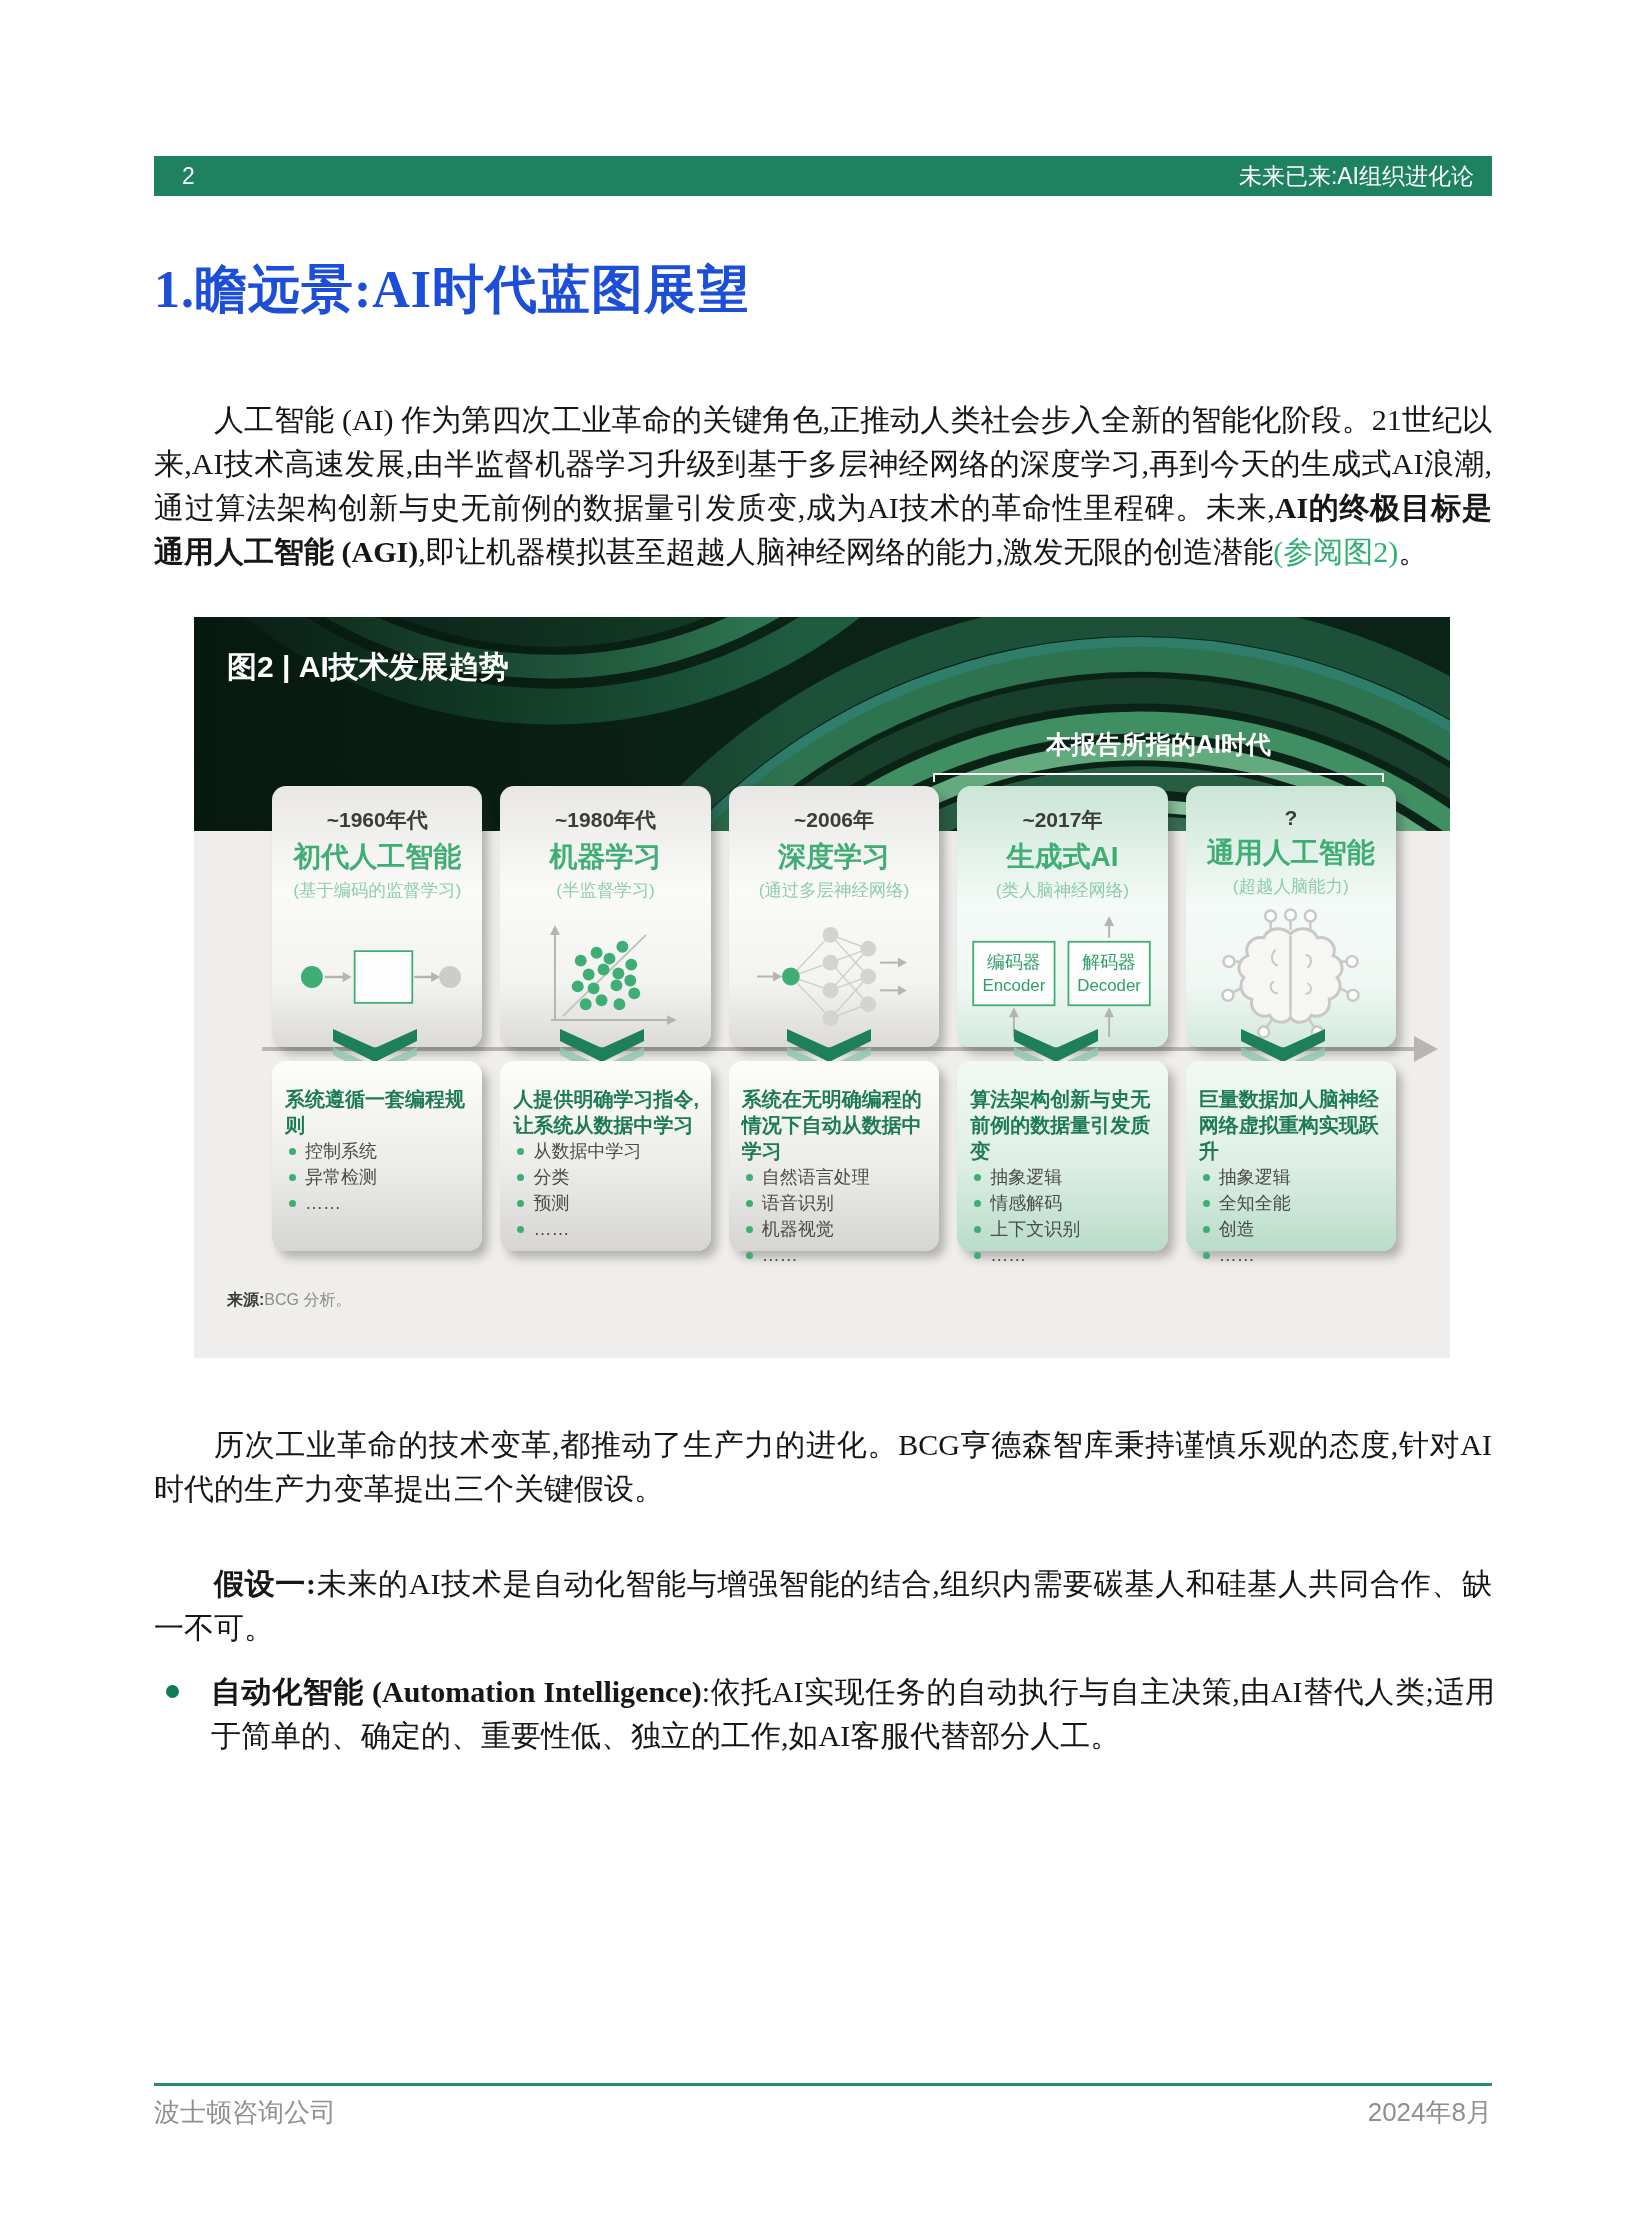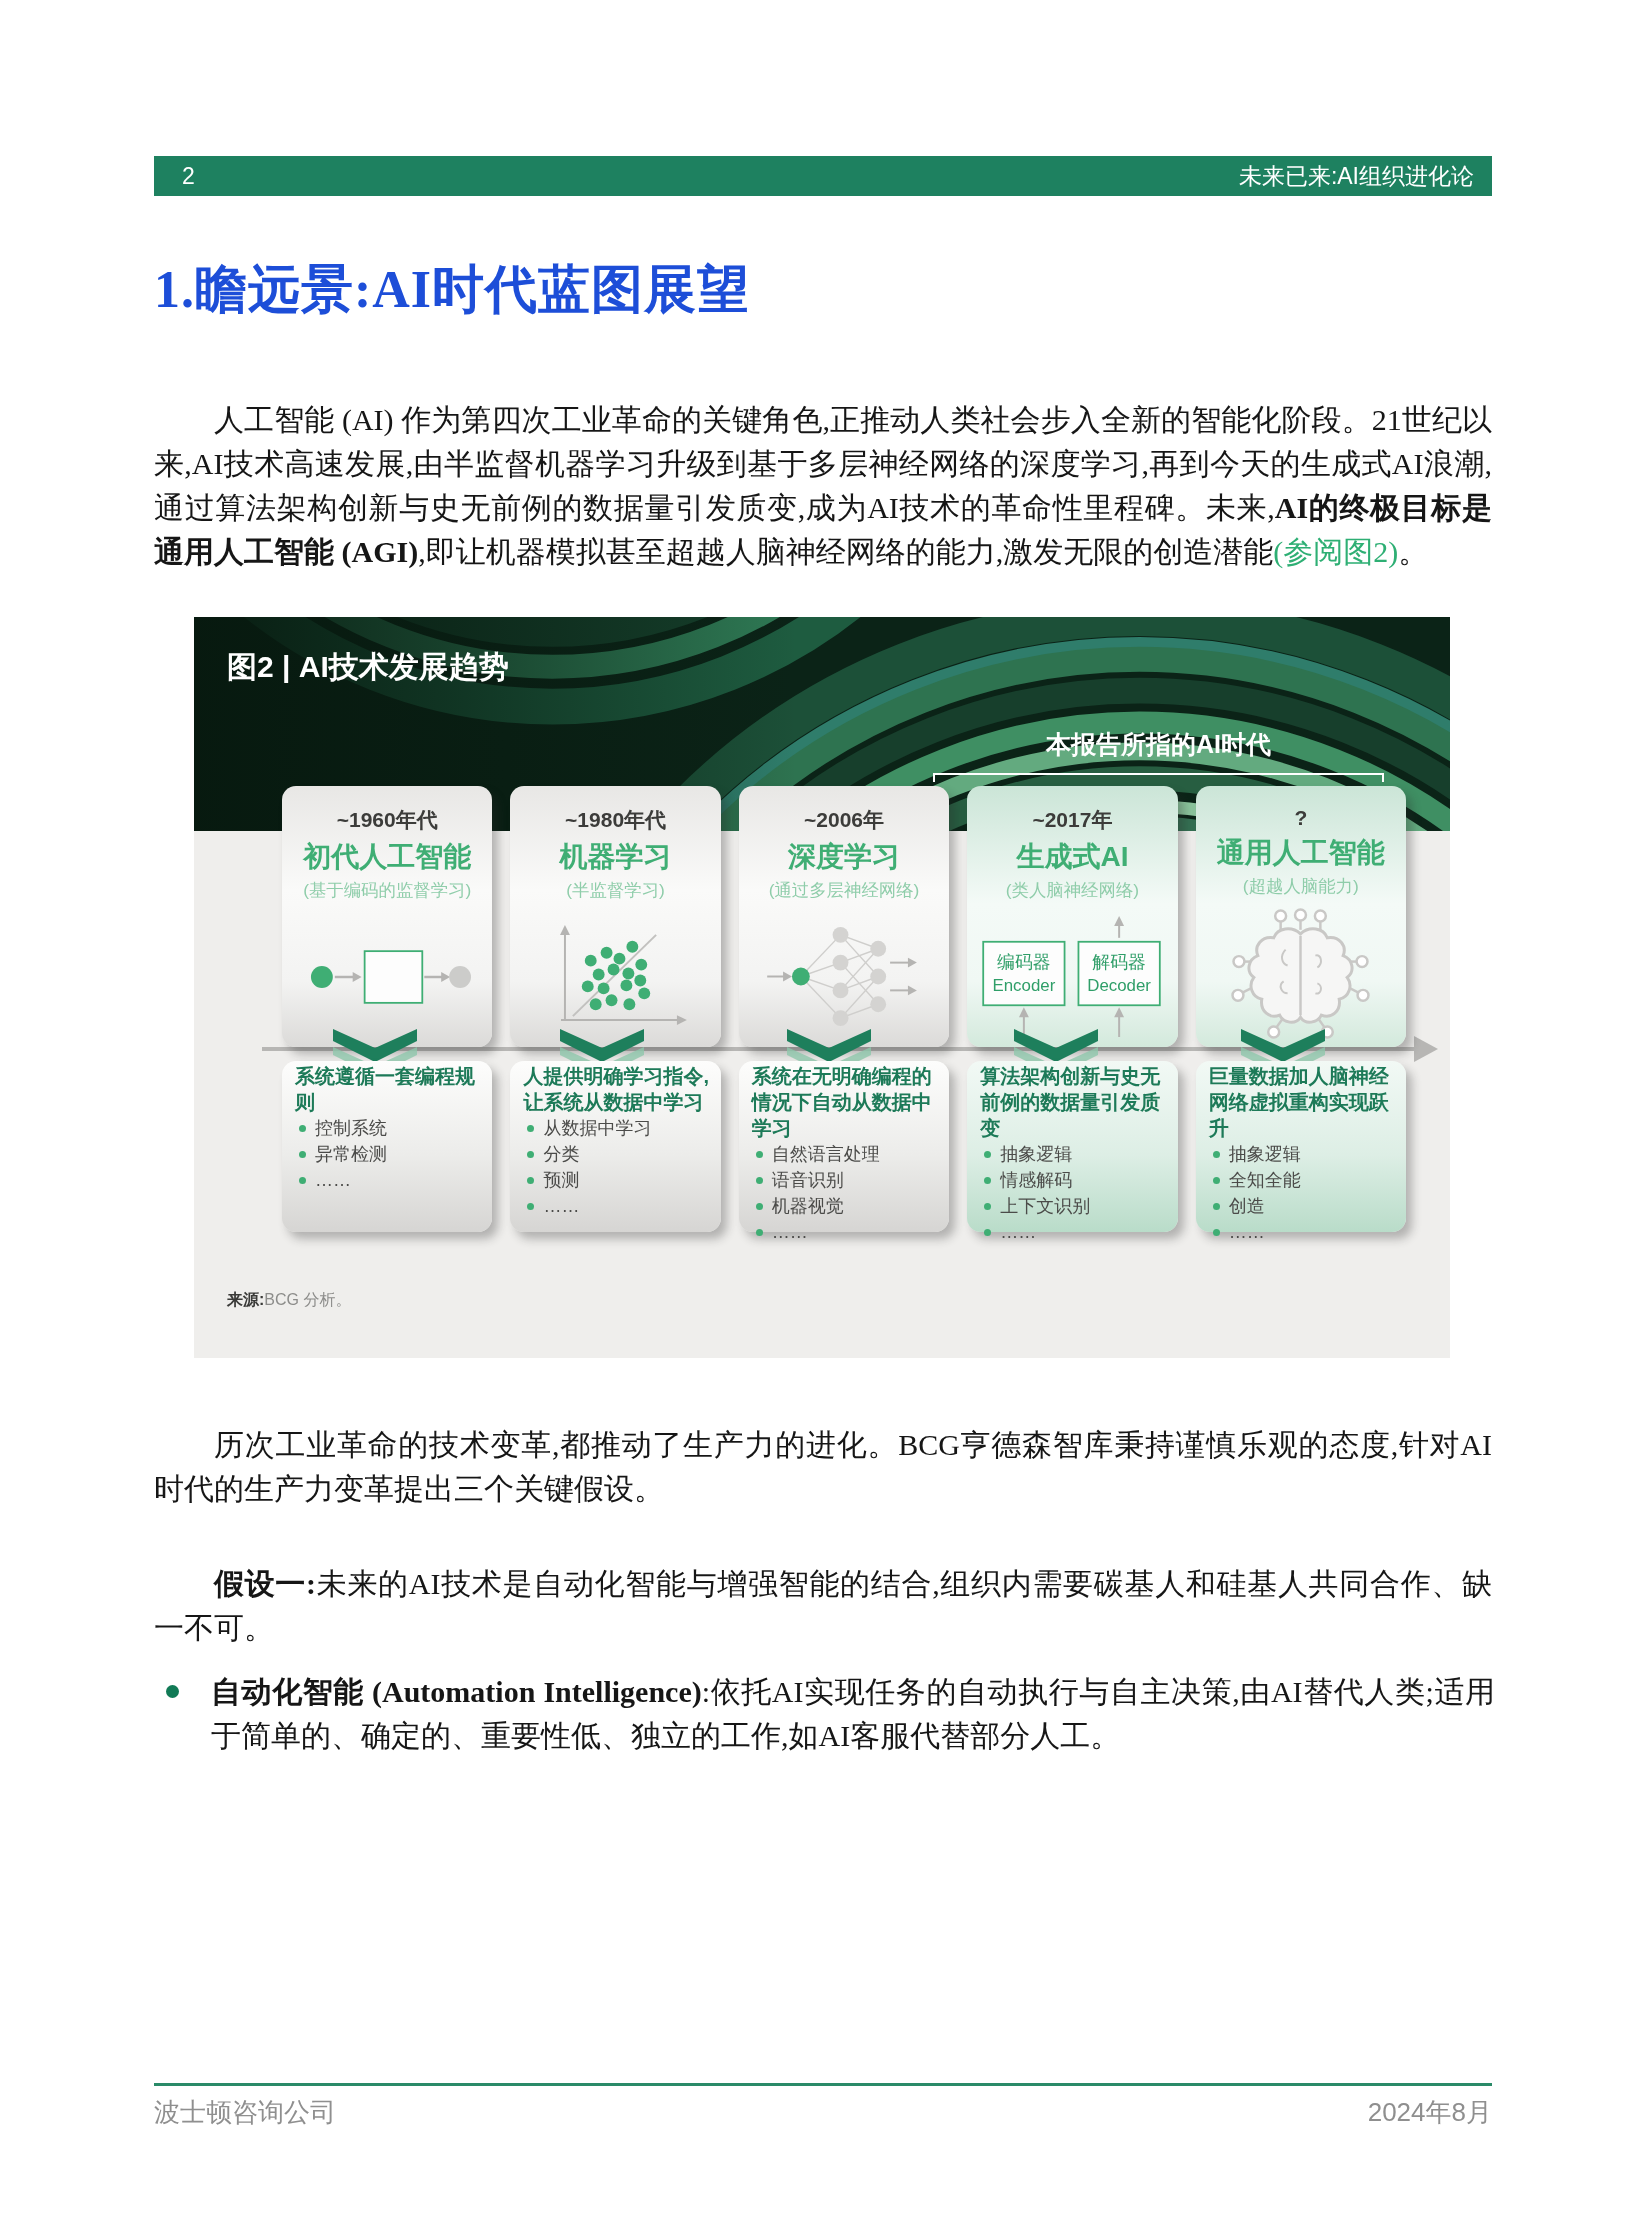--- a/index.html
+++ b/index.html
@@ -31,34 +31,34 @@
   
   .figure{position:absolute;left:194px;top:617px;width:1256px;height:741px;background:#efeeec;
     font-family:"Liberation Sans",sans-serif;}
   .banner{position:absolute;left:0;top:0;width:1256px;height:214px;overflow:hidden;z-index:0;}
   .fig-title{position:absolute;left:33px;top:30px;z-index:3;color:#fff;font-size:30px;font-weight:700;}
   .era-label{position:absolute;left:739px;top:111px;width:451px;z-index:3;text-align:center;
     color:#fff;font-size:25px;font-weight:700;}
   .era-bracket{position:absolute;left:739px;top:156px;width:451px;height:9px;z-index:3;
     border-top:2px solid #fff;border-left:2px solid #fff;border-right:2px solid #fff;box-sizing:border-box;}
 
-  .cards,.cards-bottom{position:absolute;left:88px;width:1124px;display:flex;gap:18px;z-index:2;}
+  .cards,.cards-bottom{position:absolute;left:78px;width:1124px;display:flex;gap:18px;z-index:2;}
   .cards{top:169px;}
   .cards-bottom{top:444px;}
   .card-top{width:217px;height:261px;border-radius:14px;box-shadow:6px 7px 10px rgba(40,40,40,.30);
     box-sizing:border-box;}
   .card-top.gray{background:linear-gradient(180deg,#e8e7e5 0%,#fafaf9 40%,#f3f3f2 75%,#dbdad8 100%);}
   .card-top.mint{background:linear-gradient(180deg,#cbe5d7 0%,#f4faf7 45%,#f0f8f4 75%,#d3e9dc 100%);}
   .card-year{margin-top:20px;text-align:center;font-size:21px;font-weight:700;color:#3c3c3a;}
   .card-name{margin-top:4px;text-align:center;font-size:28px;font-weight:700;color:#3fae74;}
   .card-sub{margin-top:2px;text-align:center;font-size:17.4px;color:#8fcdaa;}
   .card-icon{margin-top:10px;display:flex;justify-content:center;align-items:center;height:129px;}
 
-  .card-bot{width:217px;height:171px;border-radius:14px;box-shadow:6px 7px 10px rgba(40,40,40,.30);
-    box-sizing:border-box;padding:2px 10px 0 13px;}
+  .card-bot{width:217px;height:190px;border-radius:14px;box-shadow:6px 7px 10px rgba(40,40,40,.30);
+    box-sizing:border-box;padding:25px 10px 0 13px;}
   .card-bot.gray{background:linear-gradient(180deg,#fdfdfc 0%,#ececea 55%,#d6d5d3 100%);}
   .card-bot.mint{background:linear-gradient(180deg,#f2f9f5 0%,#ddeee5 55%,#b9dcc9 100%);}
   .card-desc{font-size:20px;font-weight:700;color:#1d7a58;line-height:26px;}
   .cb{position:relative;padding-left:20px;font-size:18px;color:#4b4b49;line-height:26px;}
   .cb .cdot{position:absolute;left:4px;top:10px;width:7px;height:7px;border-radius:50%;background:#3fae74;}
 
   .timeline-line{position:absolute;left:68px;top:430px;width:1154px;height:4px;background:#b7b6b4;z-index:1;}
   .timeline-arrow{position:absolute;left:1220px;top:419px;width:0;height:0;z-index:1;
     border-left:24px solid #b7b6b4;border-top:13px solid transparent;border-bottom:13px solid transparent;}
   .chev{position:absolute;top:410px;z-index:2;width:92px;height:72px;}

